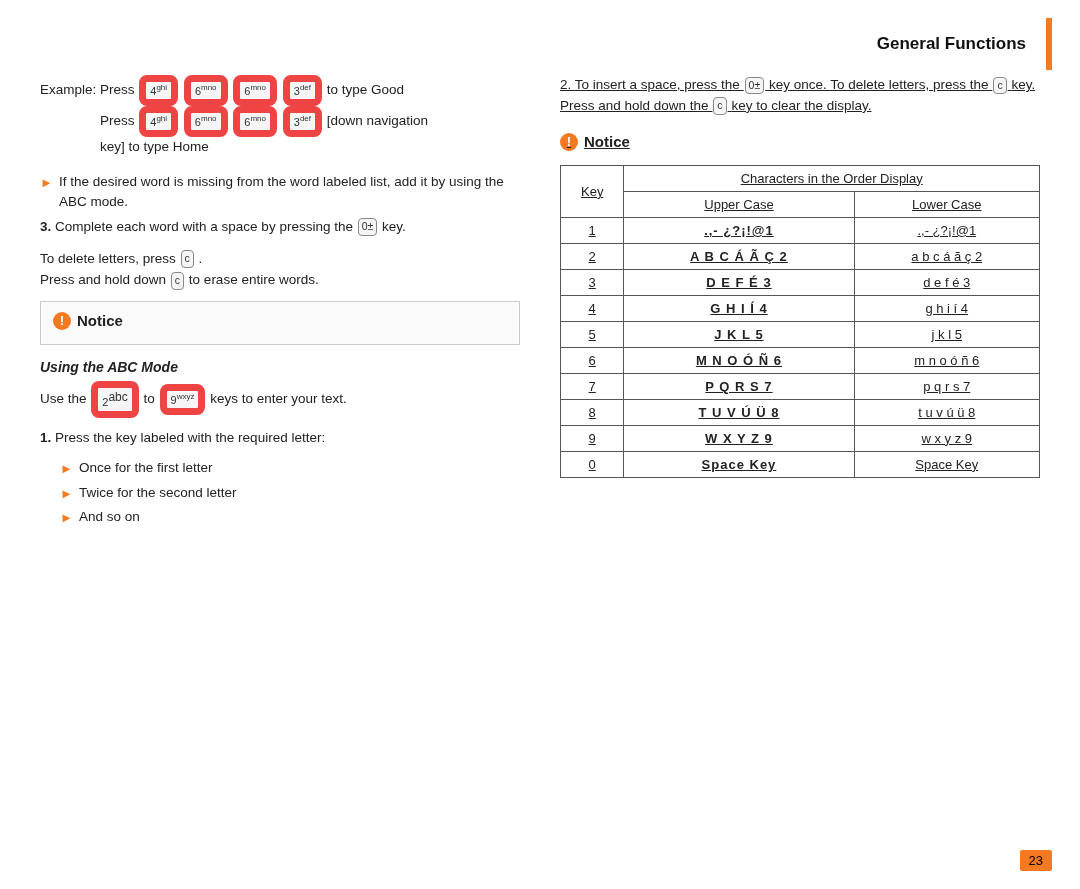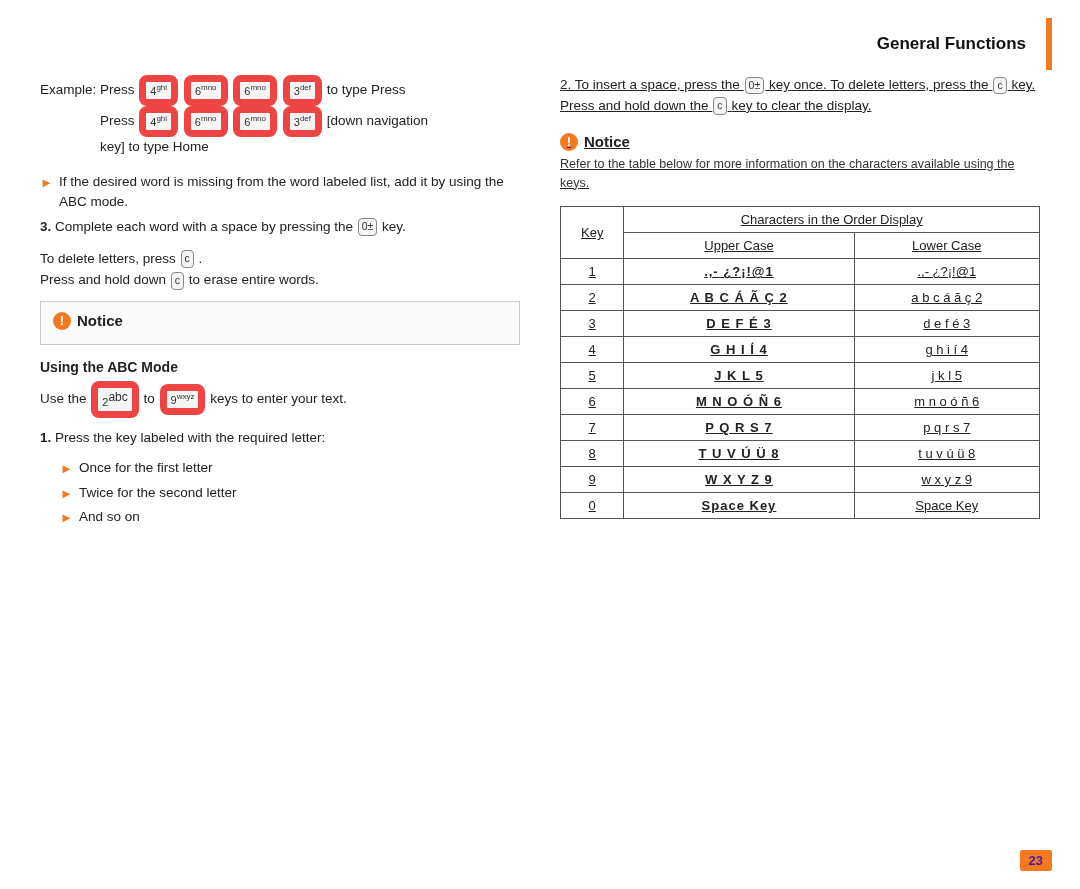--- a/index.html
+++ b/index.html
@@ -141,20 +141,21 @@
       color: #333;
       line-height: 1.5;
     }
 
     
     .section-heading {
       font-weight: bold;
       font-size: 14px;
       margin-bottom: 6px;
       margin-top: 6px;
+      font-style: italic;
     }
 
     
     .delete-line {
       font-size: 13.5px;
       line-height: 1.6;
       margin-bottom: 10px;
     }
 
     
@@ -190,22 +191,22 @@
       font-weight: bold;
       letter-spacing: 1px;
     }
 
     
     .page-number {
       position: absolute;
       bottom: 18px;
       right: 28px;
       background: #f47920;
-      color: #4c1d95;
-      font-weight: bold;
+      color: #000000;
+      font-weight: normal;
       font-size: 13px;
       padding: 3px 9px;
       border-radius: 2px;
     }
 
     .inline-icon {
       display: inline-block;
       border: 1px solid #888;
       border-radius: 4px;
       padding: 0px 3px;
@@ -228,21 +229,21 @@
 <div class="content">
 
   <div class="left-col">
 
     <div class="example-block">
       <span>Example: Press </span>
       <span class="key-pill">4<sup style="font-size:8px">ghi</sup></span>
       <span class="key-pill">6<sup style="font-size:8px">mno</sup></span>
       <span class="key-pill">6<sup style="font-size:8px">mno</sup></span>
       <span class="key-pill">3<sup style="font-size:8px">def</sup></span>
-      <span> to type Press</span><br>
+      <span> to type Good</span><br>
       <span style="padding-left:60px;">Press </span>
       <span class="key-pill">4<sup style="font-size:8px">ghi</sup></span>
       <span class="key-pill">6<sup style="font-size:8px">mno</sup></span>
       <span class="key-pill">6<sup style="font-size:8px">mno</sup></span>
       <span class="key-pill">3<sup style="font-size:8px">def</sup></span>
       <span> [down navigation</span><br>
       <span style="padding-left:60px;">key] to type Home</span>
     </div>
 
     <div class="bullet-item">
@@ -315,21 +316,20 @@
       <span> key. Press and hold down the </span>
       <span class="inline-icon">c</span>
       <span> key to clear the display.</span>
     </div>
 
     <div style="margin-bottom:14px;">
       <div class="notice-title">
         <span class="notice-icon">!</span>
         <span>Notice</span>
       </div>
-      <div class="notice-text">Refer to the table below for more information on the characters available using the keys.</div>
     </div>
 
     <table>
       <thead>
         <tr>
           <th rowspan="2" class="table-key-col">Key</th>
           <th colspan="2">Characters in the Order Display</th>
         </tr>
         <tr>
           <th class="col-header">Upper Case</th>

